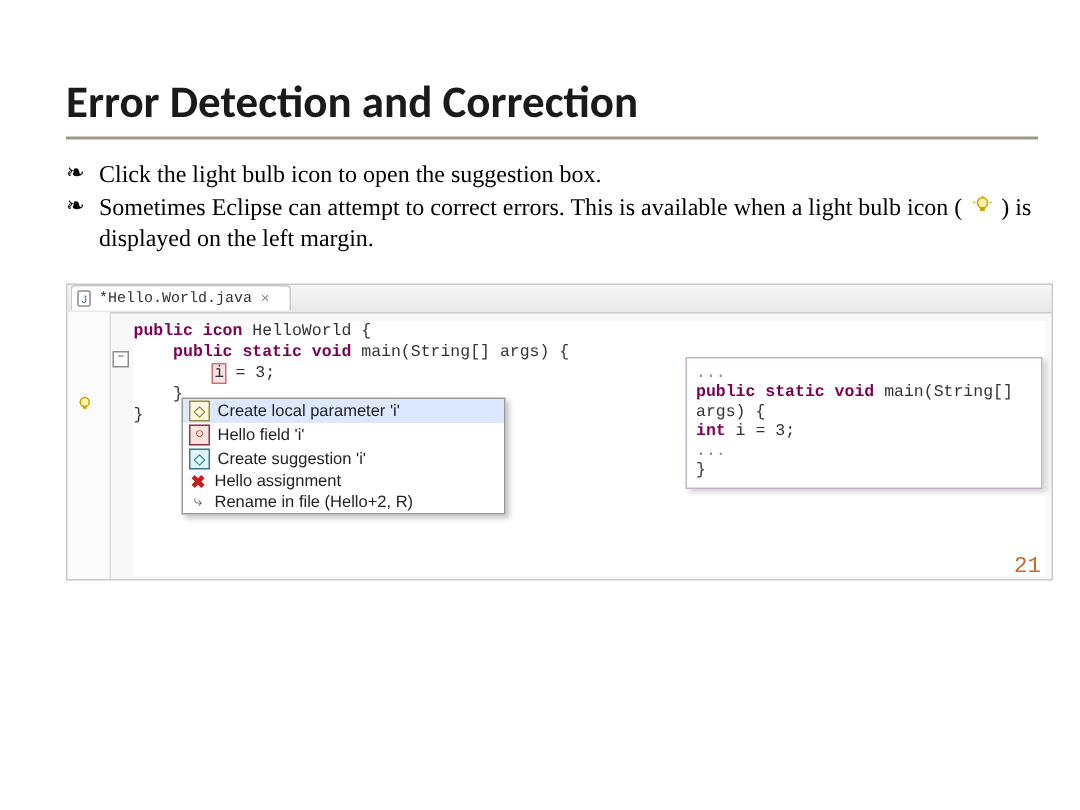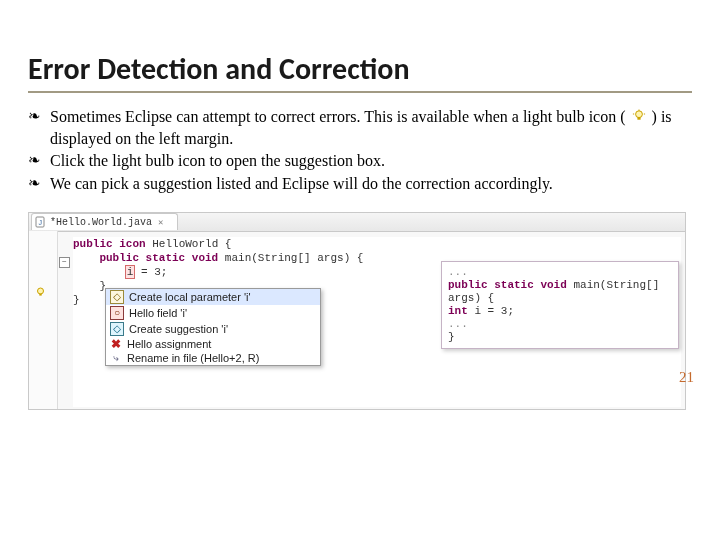--- a/index.html
+++ b/index.html
@@ -10,21 +10,21 @@
     background: #fff;
     font-family: Georgia, 'Times New Roman', serif;
     color: #000;
     position: relative;
   }
   .slide {
     position: relative;
     width: 720px;
     height: 404px;
     box-sizing: border-box;
-    padding: 50px 28px 20px 28px;
+    padding: 50px 28px 20px 44px;
   }
   .title {
     font-family: Calibri, Arial, sans-serif;
     font-weight: 700;
     font-size: 30px;
     color: #1a1a1a;
     margin: 0 0 4px 0;
   }
   .title-rule {
     border: none;
@@ -193,49 +193,48 @@
     font-family: 'Courier New', monospace;
     font-size: 11px;
     line-height: 13px;
     color: #333;
   }
   .preview-pane .dots { color:#888; }
   .page-num {
     position: absolute;
     right: 26px;
     bottom: 18px;
-    font-family: Liberation Serif, serif;
+    font-family: Liberation Mono, monospace;
     font-size: 15px;
     color: #c56a2e;
   }
 </style>
 </head>
 <body>
 
 <div class="slide">
 
   <h1 class="title">Error Detection and Correction</h1>
   <hr class="title-rule">
 
   <ul class="bullets">
+    <li>Click the light bulb icon to open the suggestion box.</li>
     <li>
       <span>Sometimes Eclipse can attempt to correct errors.  This is available when a light bulb icon (</span>
       <span class="bulb-icon">
         <svg width="14" height="14" viewBox="0 0 14 14">
           <circle cx="7" cy="5.2" r="3.4" fill="#fff4b0" stroke="#caa200" stroke-width="1"></circle>
           <rect x="5.4" y="8.2" width="3.2" height="2.5" fill="#c9a200"></rect>
           <line x1="7" y1="0.5" x2="7" y2="1.8" stroke="#caa200"></line>
           <line x1="2.2" y1="5" x2="0.9" y2="5" stroke="#caa200"></line>
           <line x1="11.8" y1="5" x2="13.1" y2="5" stroke="#caa200"></line>
         </svg>
       </span>
       <span>) is displayed on the left margin.</span>
     </li>
-    <li>Click the light bulb icon to open the suggestion box.</li>
-    <li>We can pick a suggestion listed and Eclipse will do the correction accordingly.</li>
   </ul>
 
   <div class="shot">
 
     <div class="shot-tabbar">
       <div class="shot-tab">
         <span class="file-icon">
           <svg width="11" height="12" viewBox="0 0 11 12">
             <rect x="1" y="1" width="8" height="10" rx="1" fill="#fff" stroke="#8a8a8a"></rect>
             <text x="5.2" y="9" font-size="7" text-anchor="middle" fill="#3a6aa0" font-family="Arial">J</text>

